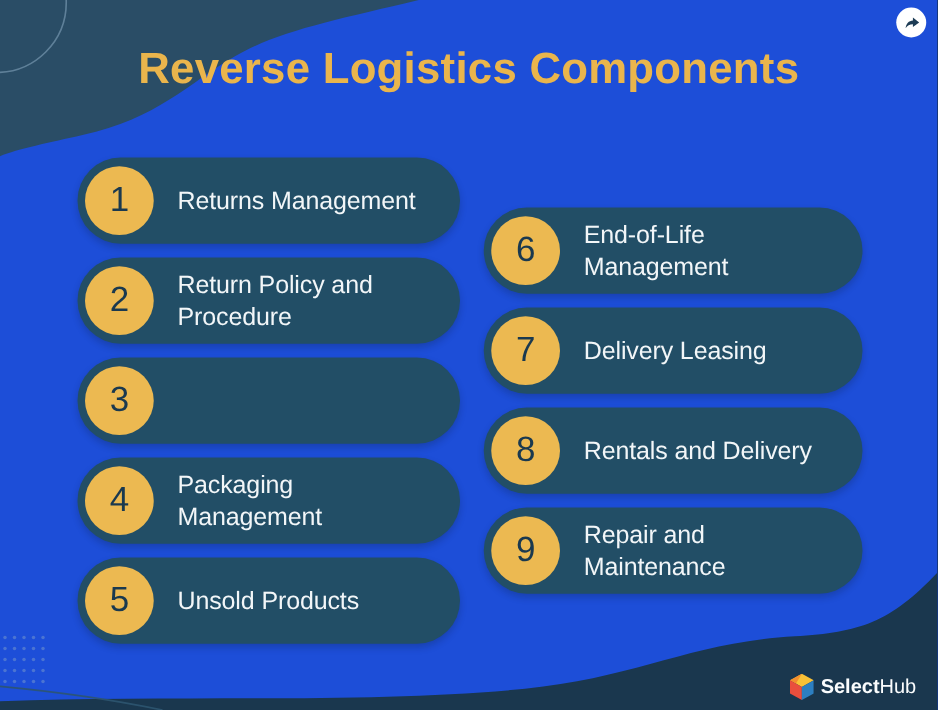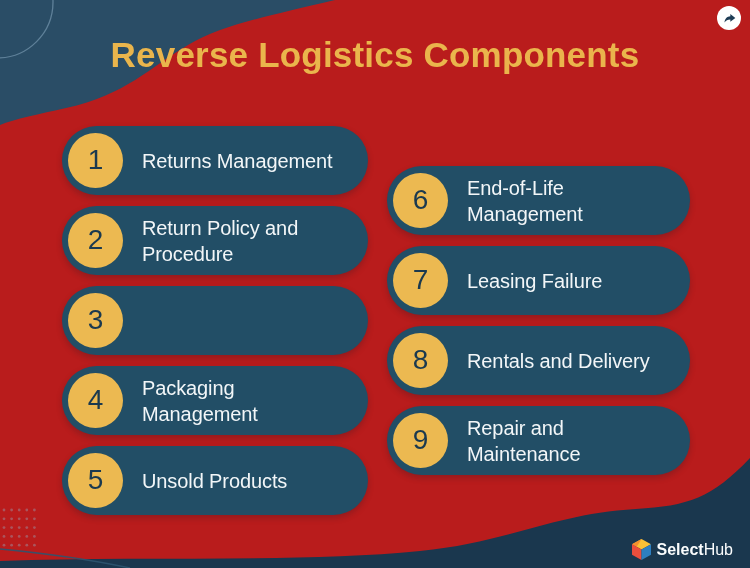--- a/index.html
+++ b/index.html
@@ -1,20 +1,20 @@
 <!DOCTYPE html>
 <html><head>
 <meta charset="utf-8">
 <style>
   html,body{margin:0;padding:0;background:#10283a;}
   .canvas{
     position:relative;
     width:750px;height:568px;
     overflow:hidden;
-    background:#b91c1c;
+    background:#1d4ed8;
     font-family:"Liberation Sans","DejaVu Sans",sans-serif;
   }
   .bg-svg{position:absolute;left:0;top:0;z-index:0;}
   .content{position:relative;z-index:1;width:100%;height:100%;}
 
   .title{
     position:absolute;left:0;top:36px;width:100%;
     text-align:center;
     font-size:35px;line-height:38px;font-weight:700;
     color:#EAB54C;letter-spacing:.2px;margin:0;
@@ -155,21 +155,21 @@
       <div class="pill">
         <div class="num-circle">
           <span class="num">6</span>
         </div>
         <div class="pill-label">End-of-Life Management</div>
       </div>
       <div class="pill">
         <div class="num-circle">
           <span class="num">7</span>
         </div>
-        <div class="pill-label">Leasing Failure</div>
+        <div class="pill-label">Delivery Leasing</div>
       </div>
       <div class="pill">
         <div class="num-circle">
           <span class="num">8</span>
         </div>
         <div class="pill-label">Rentals and Delivery</div>
       </div>
       <div class="pill">
         <div class="num-circle">
           <span class="num">9</span>

